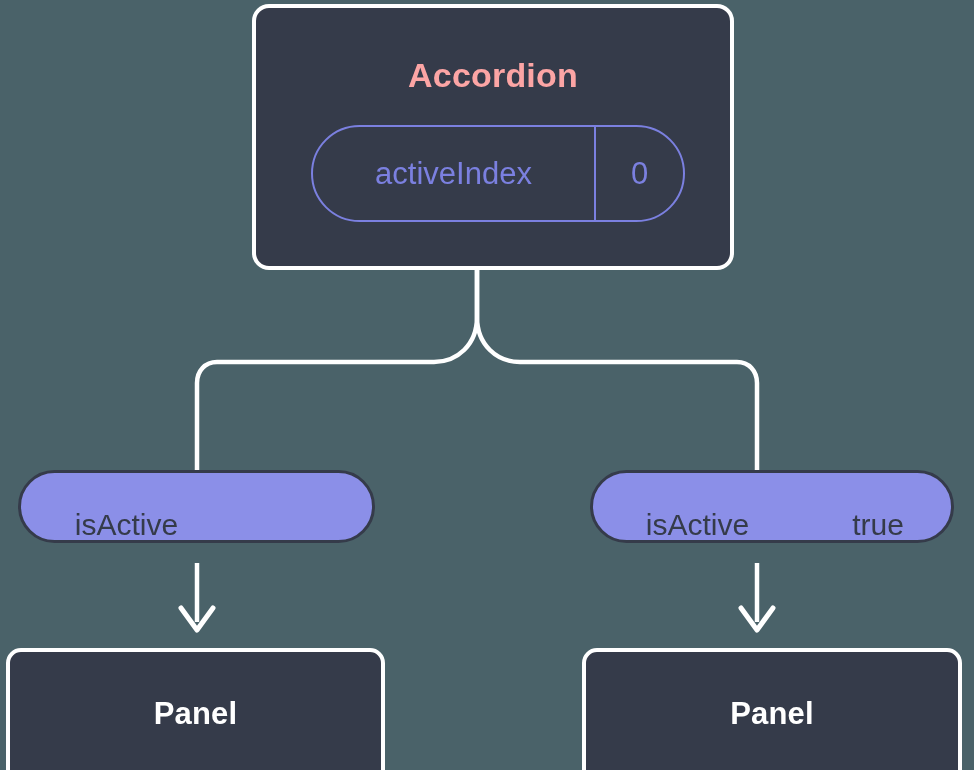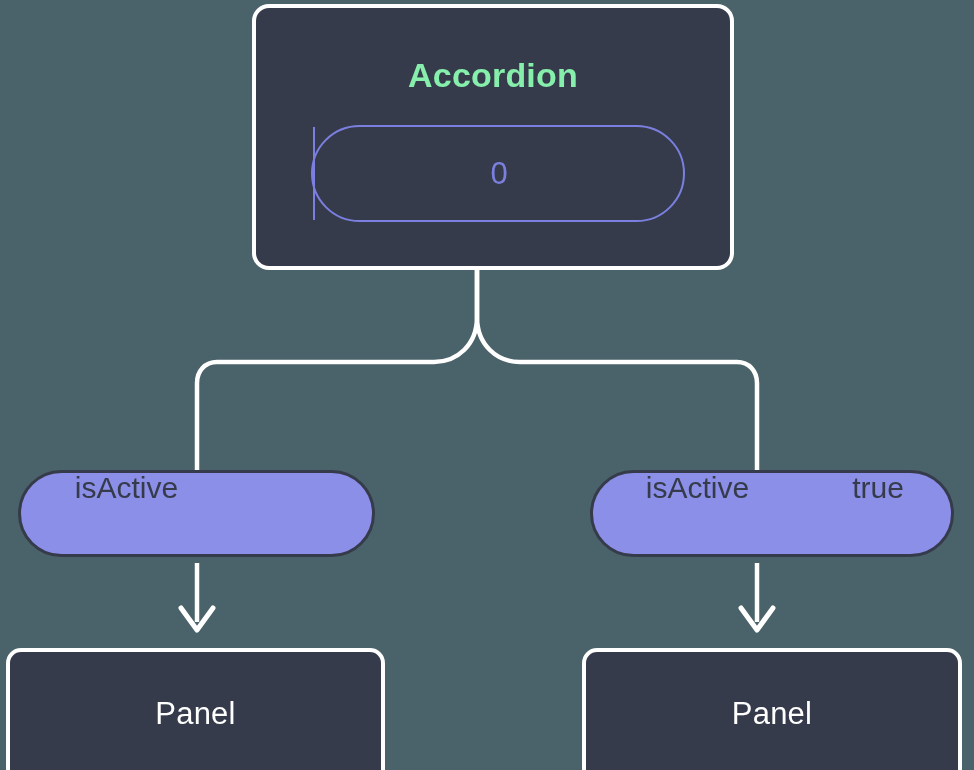--- a/index.html
+++ b/index.html
@@ -43,21 +43,21 @@
 
   .root-box {
     left: 252px;
     top: 4px;
     width: 482px;
     height: 266px;
     justify-content: flex-start;
   }
 
   .root-title {
-    color: #86efac;
+    color: #fca5a5;
     font-size: 34px;
     font-weight: 600;
     letter-spacing: 0.2px;
     margin-top: 50px;
     line-height: 1;
   }
 
   
   .outline-pill {
     position: absolute;
@@ -93,23 +93,23 @@
     flex: 1 1 auto;
   }
 
   
   .fill-pill {
     position: absolute;
     box-sizing: border-box;
     background: #8b8fe8;
     border: 3px solid #353b4a;
     border-radius: 48px;
-    height: 87px;
-    display: flex;
-    align-items: flex-start;
+    height: 73px;
+    display: flex;
+    align-items: flex-end;
     overflow: hidden;
   }
   .fill-pill .seg {
     display: flex;
     align-items: center;
     justify-content: center;
     color: #353b4a;
     font-size: 30px;
     font-weight: 400;
     line-height: 1;
@@ -135,21 +135,21 @@
     height: 140px;          
     border-radius: 15px;
     justify-content: flex-start;
   }
   .panel-left  { left: 6px;   width: 379px; }
   .panel-right { left: 582px; width: 380px; }
 
   .panel-title {
     color: #ffffff;
     font-size: 31px;
-    font-weight: 400;
+    font-weight: 700;
     letter-spacing: 0.2px;
     margin-top: 46px;
     line-height: 1;
   }
 </style>
 </head>
 <body>
 
 <div id="stage">
 
@@ -170,20 +170,21 @@
     <path d="M 181 608 L 197 630 L 213 608" fill="none" stroke="#ffffff" stroke-width="5" stroke-linecap="round" stroke-linejoin="round"></path>
 
     <line x1="757" y1="563" x2="757" y2="622" stroke="#ffffff" stroke-width="4.5" stroke-linecap="butt"></line>
     <path d="M 741 608 L 757 630 L 773 608" fill="none" stroke="#ffffff" stroke-width="5" stroke-linecap="round" stroke-linejoin="round"></path>
   </svg>
 
   <div class="darkbox root-box">
     <div class="root-title">Accordion</div>
 
     <div class="outline-pill">
+      <div class="seg seg-key">activeIndex</div>
       <div class="seg-div"></div>
       <div class="seg seg-val">0</div>
     </div>
   </div>
 
   <div class="fill-pill pill-left">
     <div class="seg seg-key">isActive</div>
     <div class="seg-div"></div>
   </div>
 

